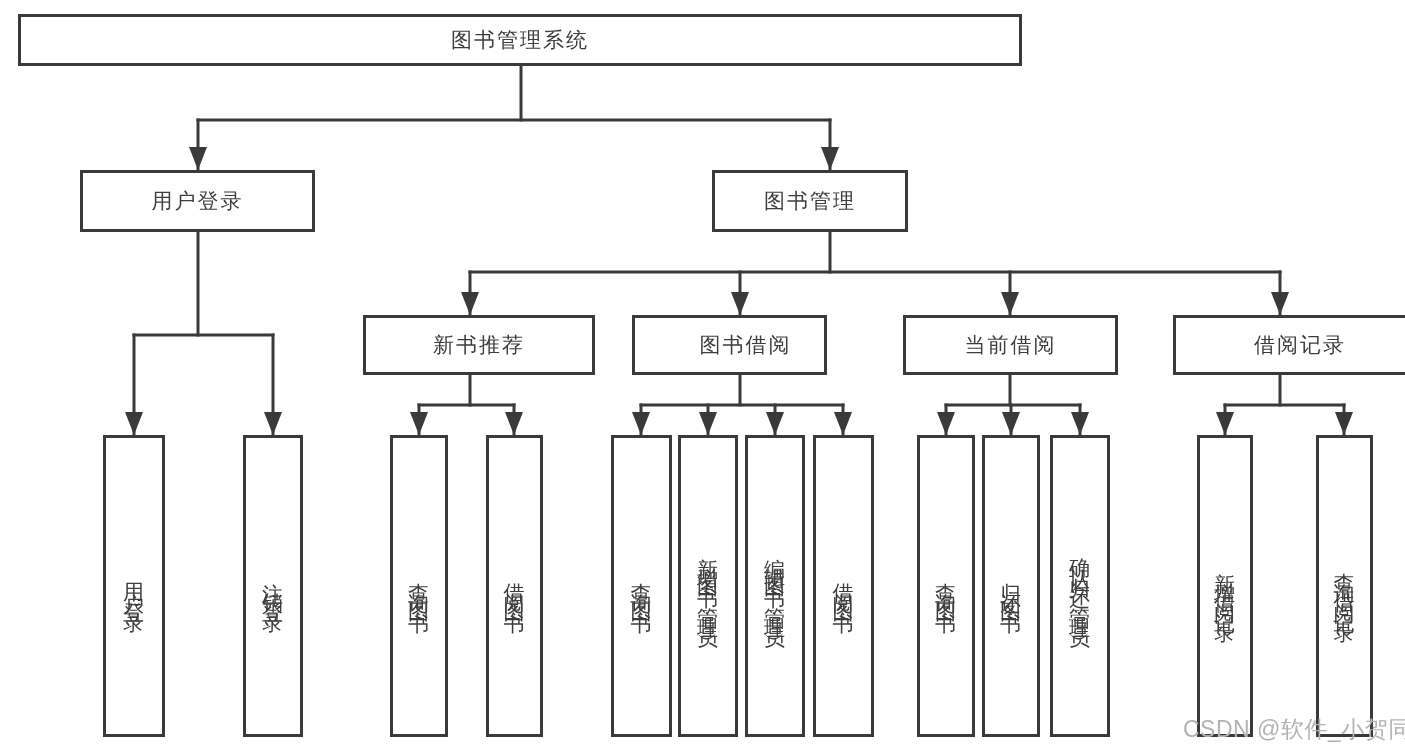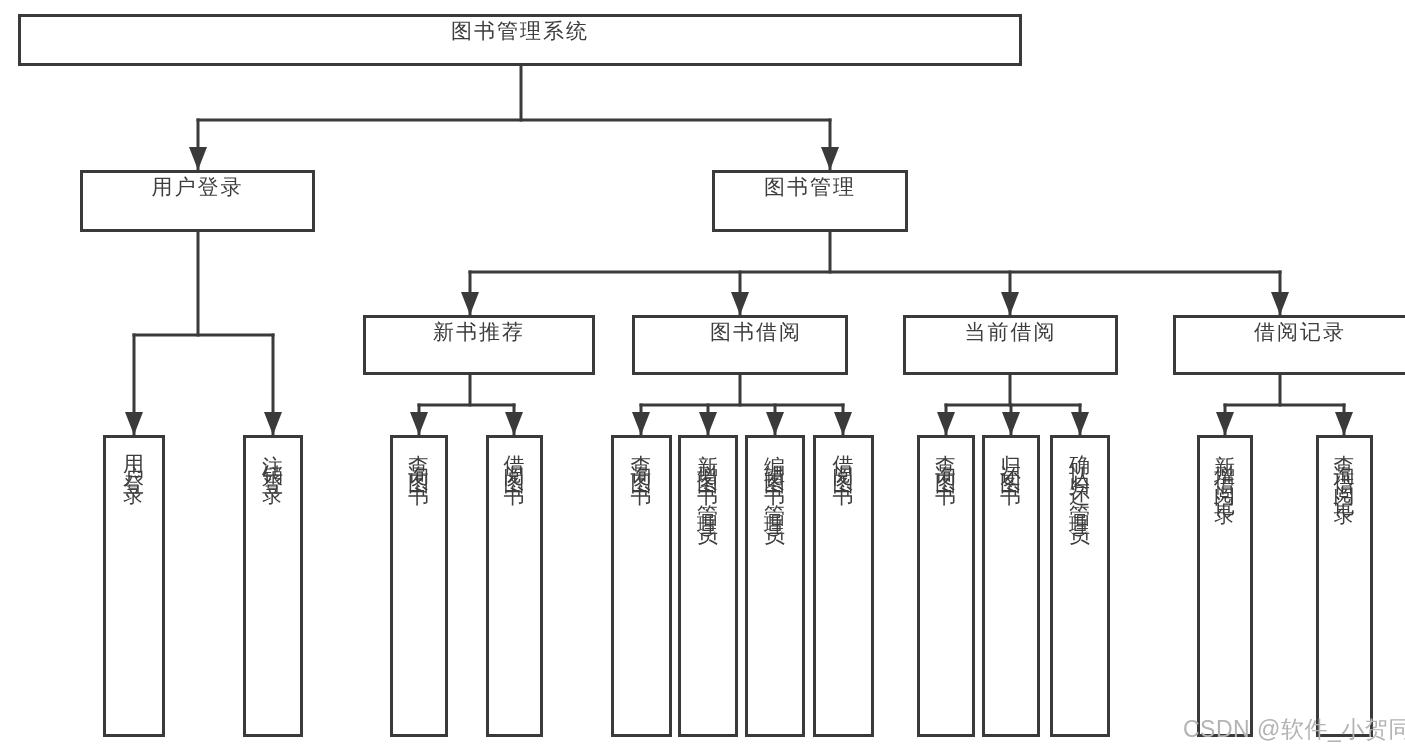--- a/index.html
+++ b/index.html
@@ -20,21 +20,21 @@
     left:0;top:0;
     width:1405px;height:747px;
     z-index:1;
   }
   .box{
     position:absolute;
     box-sizing:border-box;
     border:3px solid var(--line);
     background:#ffffff;
     display:flex;
-    align-items:flex-start;
+    align-items:center;
     justify-content:center;
     color:var(--text);
     z-index:2;
   }
   .h-label{
     font-size:21px;
     letter-spacing:2px;
     white-space:nowrap;
   }
   .v-label{
@@ -45,21 +45,21 @@
     line-height:1.1;
   }
   
   .n-root{left:18px;top:14px;width:1004px;height:52px;}
   
   .n-l2a{left:80px;top:170px;width:235px;height:62px;}
   .n-l2b{left:712px;top:170px;width:196px;height:62px;}
   
   .n-l3{top:315px;height:60px;}
   .n-l3a{left:363px;width:232px;}
-  .n-l3b{left:632px;width:216px;padding-left:32px;}
+  .n-l3b{left:632px;width:195px;padding-left:32px;}
   .n-l3c{left:903px;width:215px;}
   .n-l3d{left:1173px;width:243px;padding-left:11px;}
   
   .leaf{top:435px;height:302px;}
   .lf1 {left:103px;width:62px;}
   .lf2 {left:243px;width:60px;}
   .lf3 {left:390px;width:58px;}
   .lf4 {left:486px;width:57px;}
   .lf5 {left:611px;width:61px;}
   .lf6 {left:678px;width:60px;}

